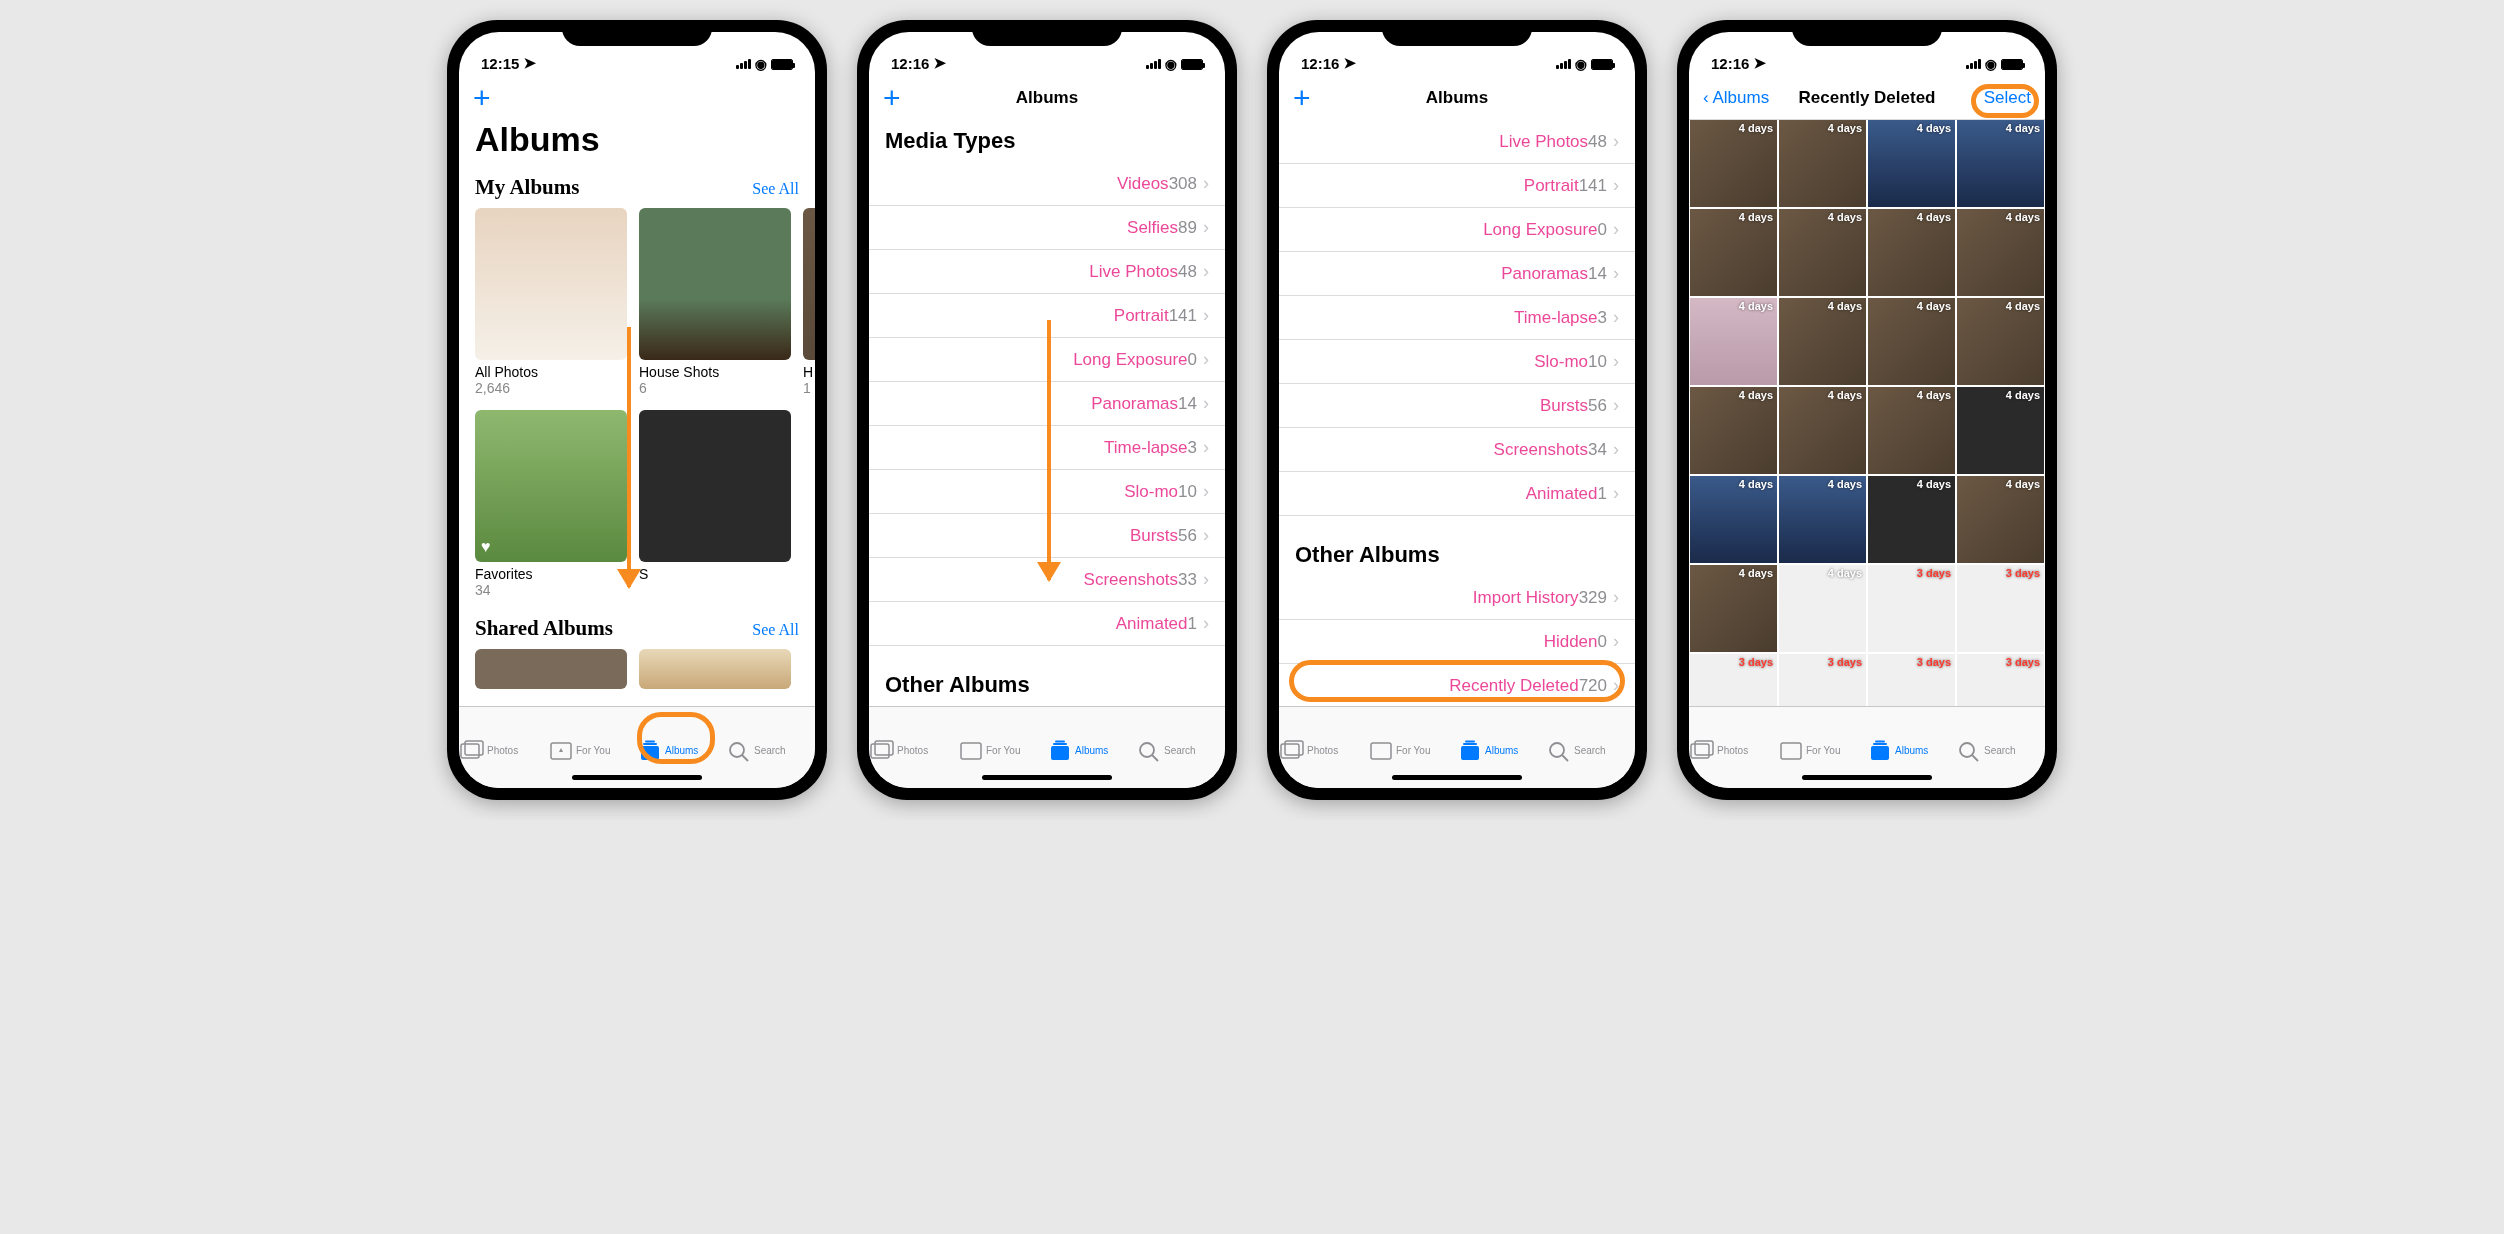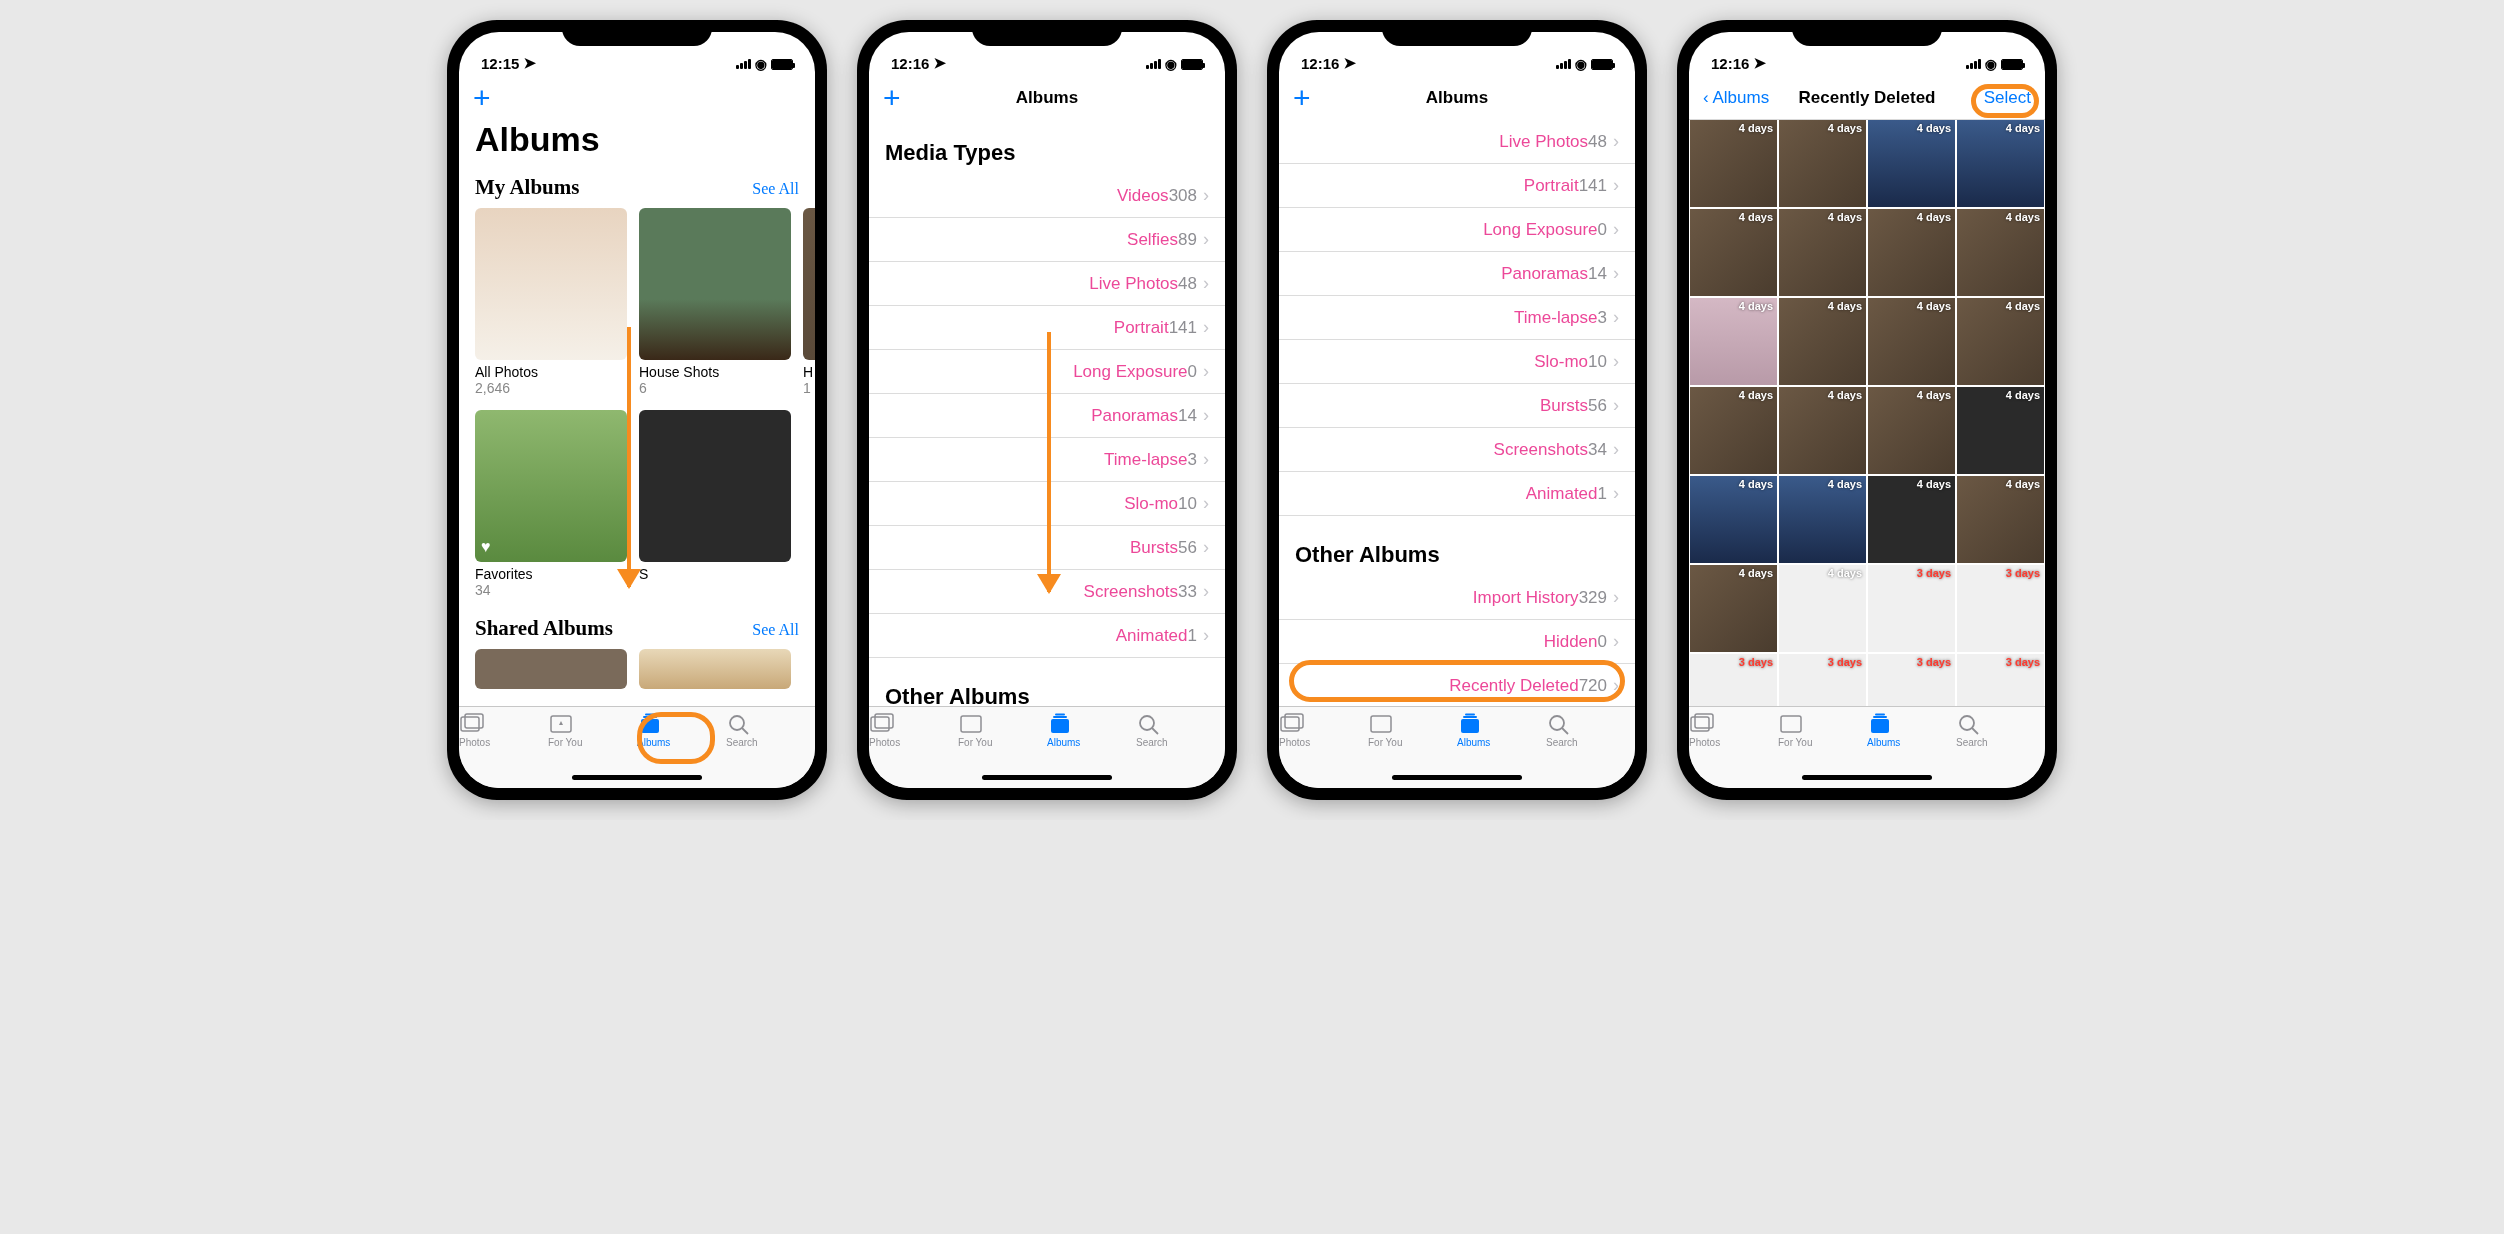--- a/index.html
+++ b/index.html
@@ -125,21 +125,21 @@
   .list-row .label { flex:1; color:#ec4899; font-size:17px;text-align:right; }
   .list-row .val { color:#8e8e93; font-size:17px; margin-right:6px; }
   .list-row .chev { color:#c7c7cc; font-size:18px; }
 
   .tabbar {
     height: 82px;
     border-top: 0.5px solid rgba(0,0,0,0.2);
     display:flex; background: #f8f8f8e8;
     padding-top:6px;
   }
-  .tab { flex:1; display:flex; flex-direction:column; align-items:flex-start; gap:2px; color:#8e8e93; font-size:10px; }
+  .tab { flex:1; display:flex; flex-direction:row; align-items:center; gap:2px; color:#8e8e93; font-size:10px; }
   .tab.active { color:#007aff; }
   .tab .icon { width:26px; height:22px; display:flex; align-items:center; justify-content:center; }
   .home-ind { position:absolute; bottom:8px; left:50%; transform:translateX(-50%); width:130px; height:5px; background:#000; border-radius:3px; }
 
   .arrow-down {
     position:absolute;
     width:0; height:260px;
     border-left:4px solid #f78b1f;
     left: 50%;
   }
@@ -323,21 +323,21 @@
           <span class="bat">
             <div></div>
           </span>
         </div>
     </div>
     <div class="navbar">
       <span class="plus">+</span>
       <span class="title">Albums</span>
       <span></span>
     </div>
-    <div class="content" style="position:relative;margin-top:12px;">
+    <div class="content" style="position:relative;">
       <div class="list-head">Media Types</div>
       <div id="p2rows">
           <div class="list-row">
             <span class="label">Videos</span>
             <span class="val">308</span>
             <span class="chev">›</span>
           </div>
           <div class="list-row">
             <span class="label">Selfies</span>
             <span class="val">89</span>

